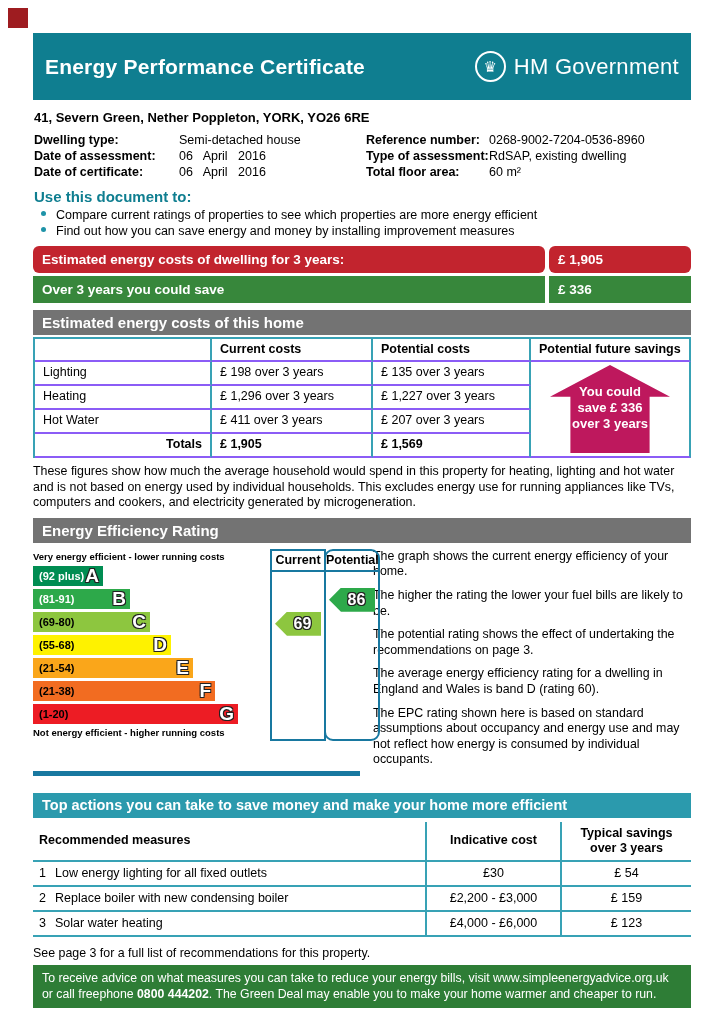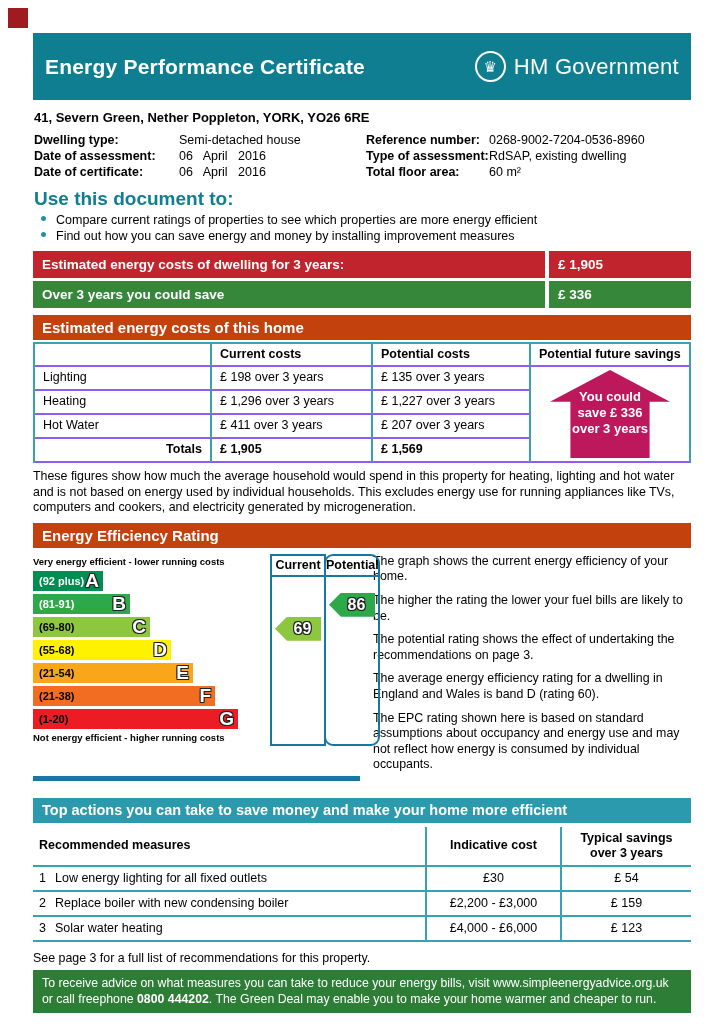--- a/index.html
+++ b/index.html
@@ -23,34 +23,34 @@
   .details{display:flex;margin:7px 0 0 1px;line-height:16px;}
   .details .col-left{width:332px;}
   .details .col-right{flex:1;}
   .detail-row{display:flex;}
   .detail-row .lbl{font-weight:bold;}
   .col-left .lbl{width:145px;}
   .col-right .lbl{width:123px;}
   .pre{white-space:pre;}
 
   
-  .use-doc-heading{color:#0f7e90;font-weight:bold;font-size:19px;margin:8px 0 3px 1px;}
+  .use-doc-heading{color:#0f7e90;font-weight:bold;font-size:15px;margin:8px 0 3px 1px;}
   .bullet-row{display:flex;align-items:baseline;margin:1px 0 1px 8px;line-height:15px;}
   .bullet-dot{width:5px;height:5px;border-radius:50%;background:#1e93a8;margin-right:10px;flex:none;position:relative;top:-3px;}
 
   
   .cost-banner{display:flex;height:27px;margin-top:7px;}
   .cost-banner .bl{flex:1;color:#fff;font-weight:bold;font-size:13.5px;line-height:27px;padding-left:9px;}
   .cost-banner .bv{width:142px;margin-left:4px;color:#fff;font-weight:bold;font-size:13.5px;line-height:27px;padding-left:9px;box-sizing:border-box;}
-  .banner-red .bl,.banner-red .bv{background:#c2242e;}
+  .banner-red .bl,.banner-red .bv{background:#c2242e;border-radius:6px;}
   .banner-green .bl,.banner-green .bv{background:#37873b;}
   .banner-green{margin-top:3px;}
 
   
-  .section-header{margin-top:7px;height:25px;background:#c2410c;color:#fff;font-weight:bold;font-size:15px;line-height:25px;padding-left:9px;}
+  .section-header{margin-top:7px;height:25px;background:#737373;color:#fff;font-weight:bold;font-size:15px;line-height:25px;padding-left:9px;}
 
   
   .costs-table{display:grid;grid-template-columns:177px 161px 158px 1fr;margin-top:2px;border-top:2px solid #38a2b5;border-left:2px solid #38a2b5;}
   .ct-cell{border-right:2px solid #38a2b5;border-bottom:2px solid #8b5cf6;padding:3px 8px;line-height:15px;min-height:15px;}
   .ct-head{font-weight:bold;}
   .ct-label{font-weight:normal;}
   .ct-totlbl{font-weight:bold;text-align:right;}
   .ct-bold{font-weight:bold;}
   .ct-arrowcell{grid-column:4;grid-row:2/6;display:flex;align-items:center;justify-content:center;}
   .save-arrow{width:120px;height:88px;background:#be185d;clip-path:polygon(50% 0,100% 36%,83% 36%,83% 100%,17% 100%,17% 36%,0 36%);display:flex;flex-direction:column;justify-content:center;align-items:center;color:#fff;font-weight:bold;font-size:13px;line-height:16px;padding-bottom:3px;box-sizing:border-box;text-align:center;}

